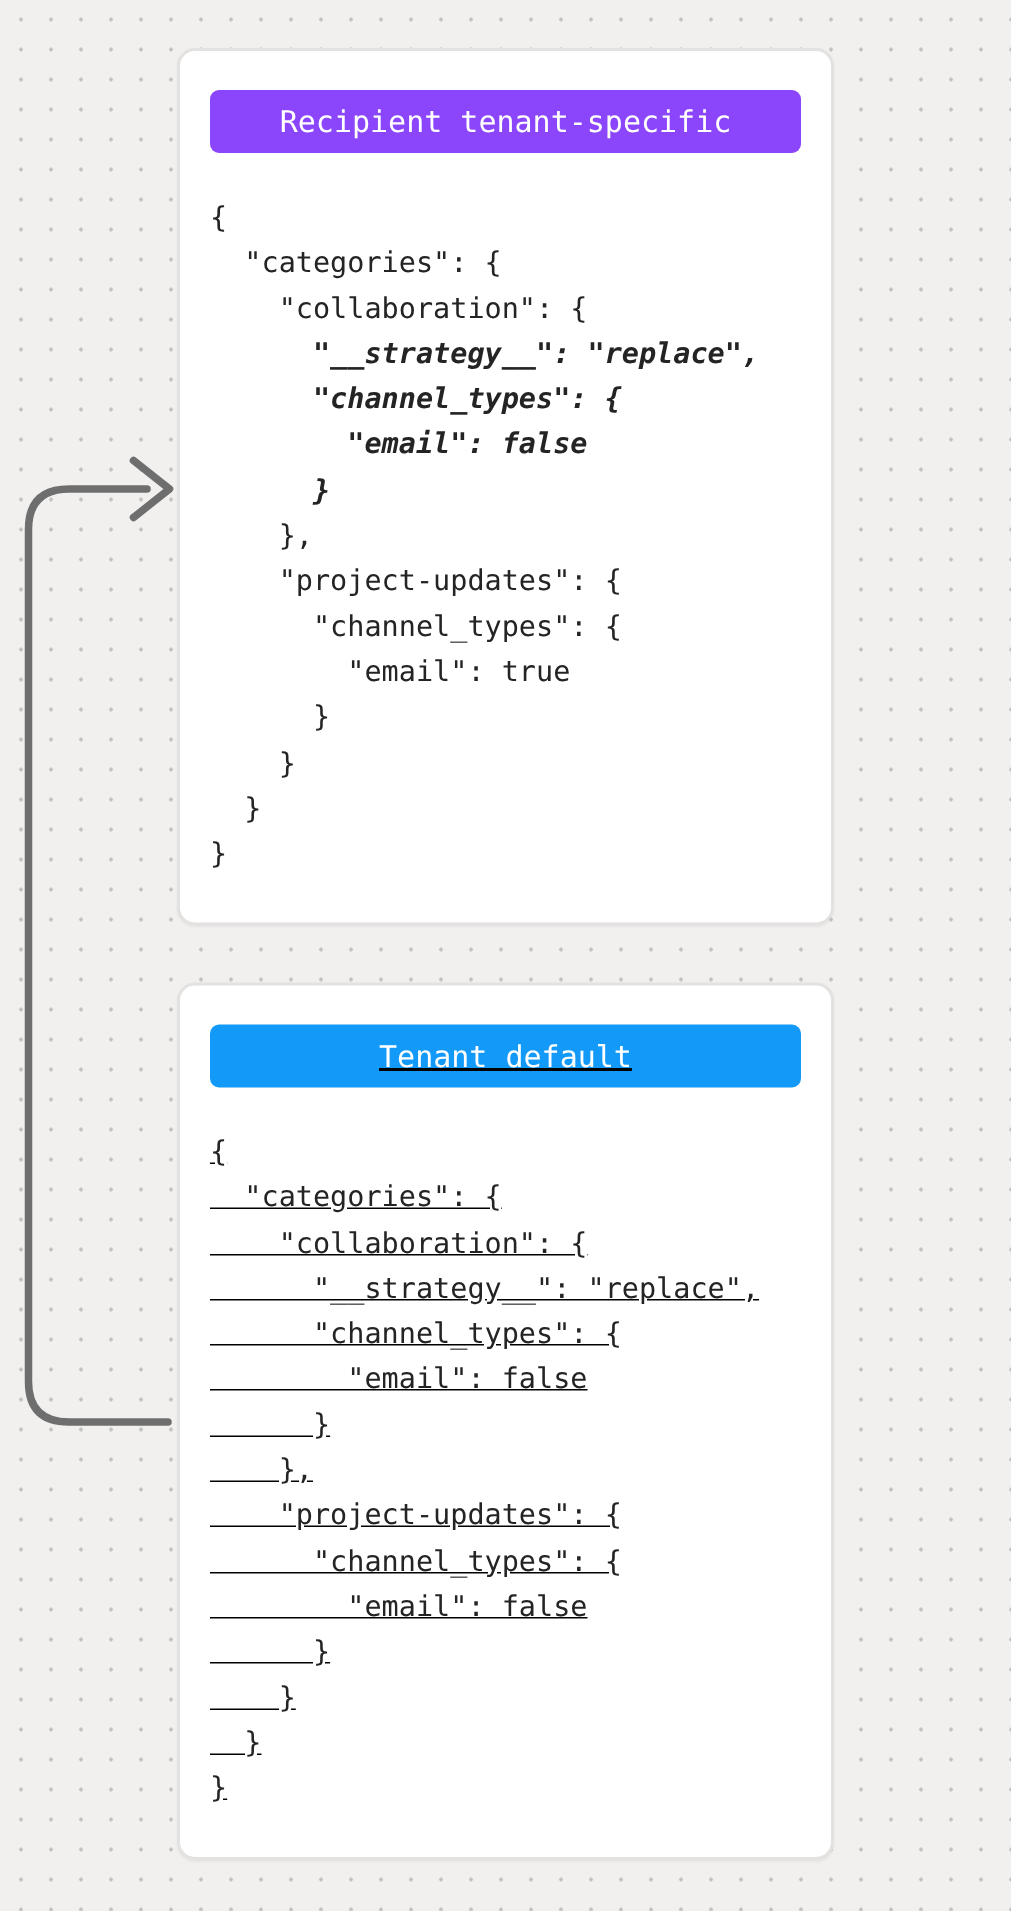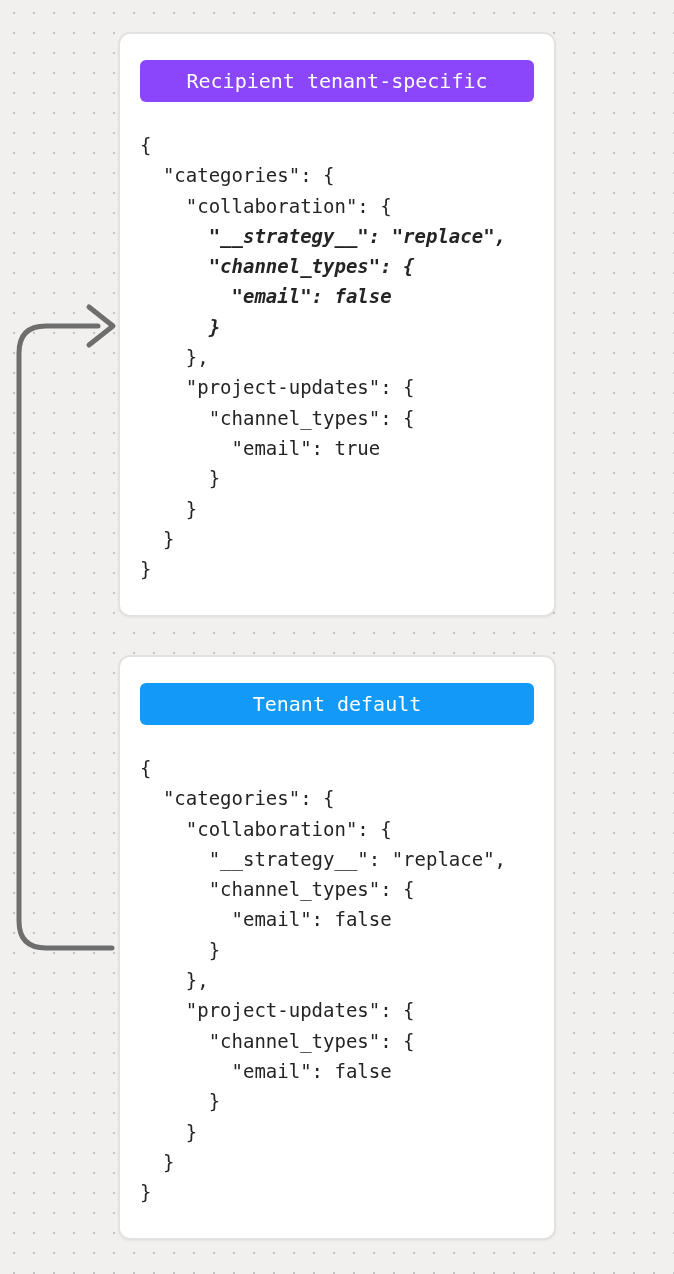--- a/index.html
+++ b/index.html
@@ -27,21 +27,21 @@
     width: 438px;
     height: 585px;
     box-sizing: border-box;
     background: #ffffff;
     border: 2px solid #e3e2e1;
     border-radius: 12px;
     box-shadow: 0 1px 2px rgba(0,0,0,0.05);
     padding: 26px 20px 0 20px;
   }
   .card-top { top: 32px; }
-  .card-bottom { top: 655px; }
+  .card-bottom { top: 655px; text-decoration: underline; }
   .badge {
     height: 42px;
     line-height: 42px;
     border-radius: 6px;
     text-align: center;
     color: #ffffff;
     font-size: 20px;
     font-weight: 500;
   }
   .code {

